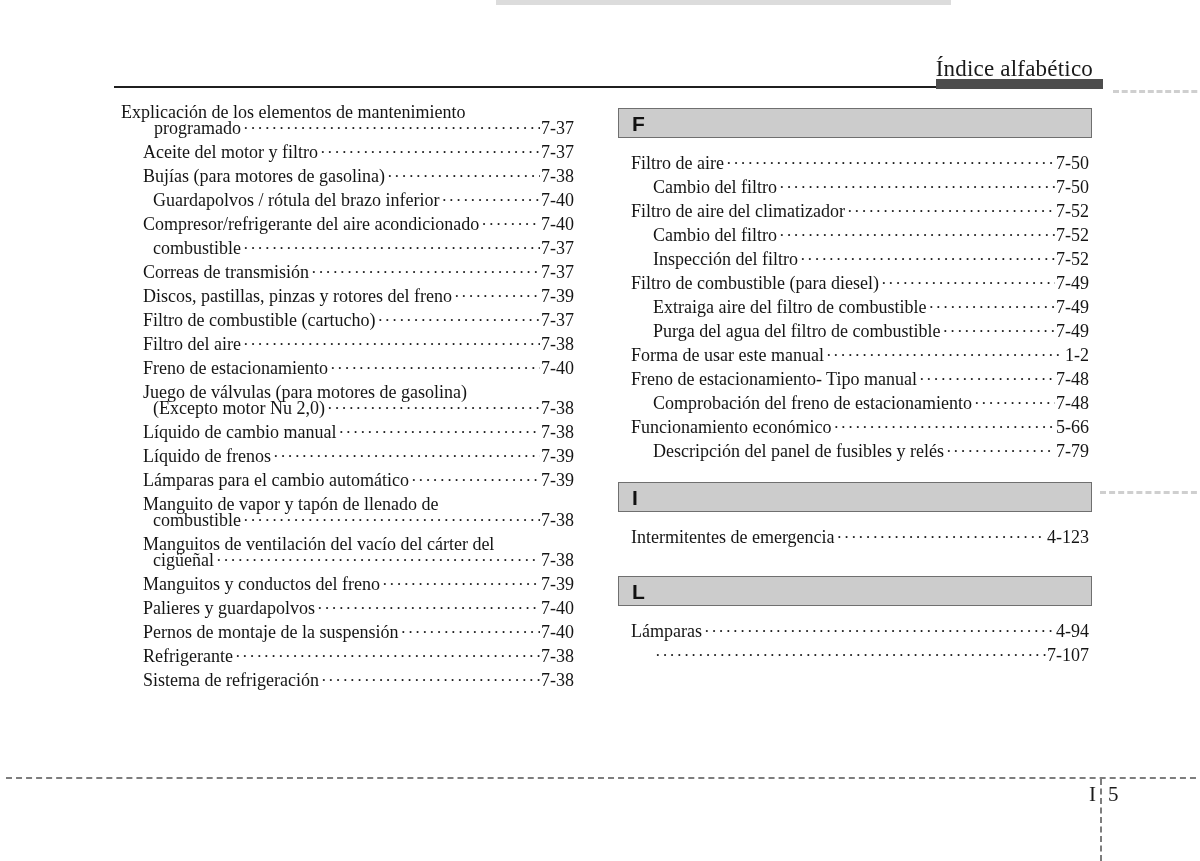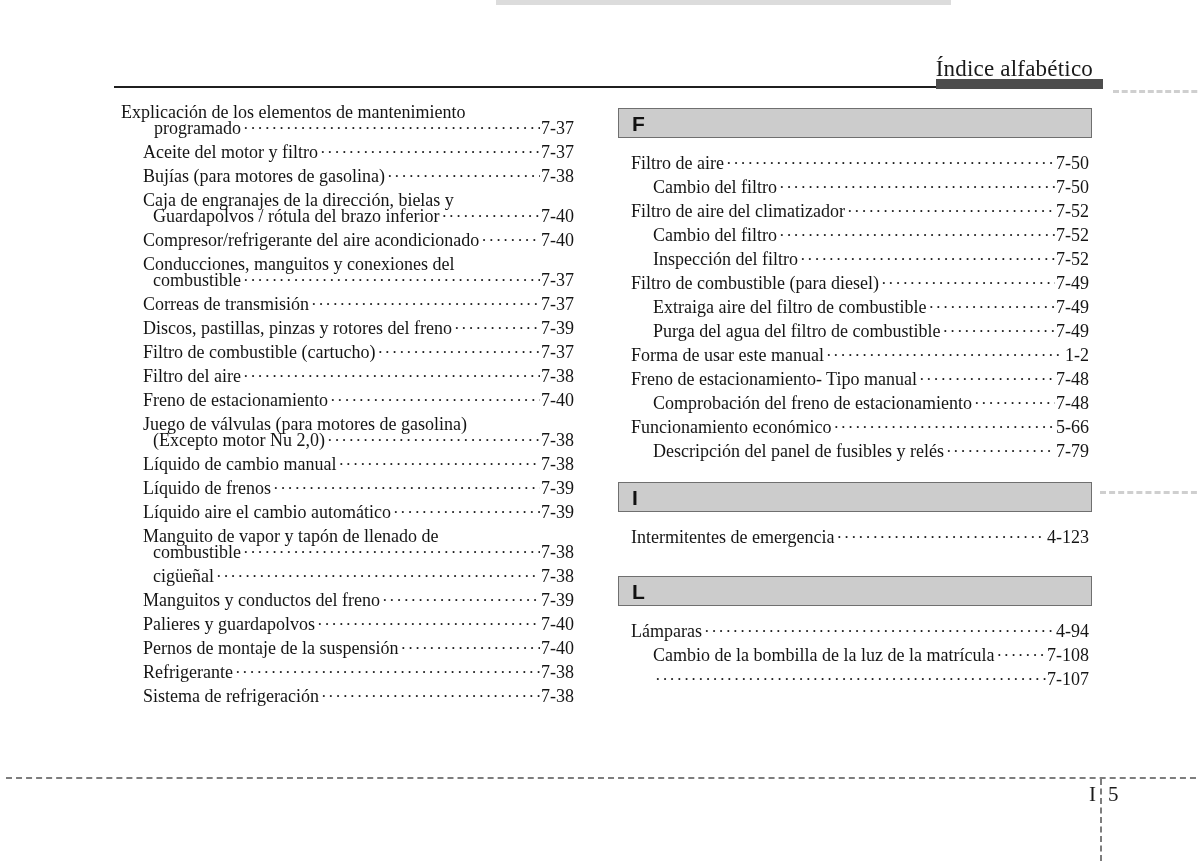--- a/index.html
+++ b/index.html
@@ -89,36 +89,34 @@
         </div>
       </div>
       <div class="entry lvl1">
         <div class="line">
           <span class="label">Bujías (para motores de gasolina)</span>
           <span class="dots"></span>
           <span class="page-num">7-38</span>
         </div>
       </div>
       <div class="entry lvl1 wrapped">
-        <div class="pre">Caja de engranajes de la dirección, bielas y</div>
         <div class="line">
           <span class="label">Guardapolvos / rótula del brazo inferior</span>
           <span class="dots"></span>
           <span class="page-num">7-40</span>
         </div>
       </div>
       <div class="entry lvl1">
         <div class="line">
           <span class="label">Compresor/refrigerante del aire acondicionado</span>
           <span class="dots"></span>
           <span class="page-num">7-40</span>
         </div>
       </div>
       <div class="entry lvl1 wrapped">
-        <div class="pre">Conducciones, manguitos y conexiones del</div>
         <div class="line">
           <span class="label">combustible</span>
           <span class="dots"></span>
           <span class="page-num">7-37</span>
         </div>
       </div>
       <div class="entry lvl1">
         <div class="line">
           <span class="label">Correas de transmisión</span>
           <span class="dots"></span>
@@ -170,34 +168,35 @@
       </div>
       <div class="entry lvl1">
         <div class="line">
           <span class="label">Líquido de frenos</span>
           <span class="dots"></span>
           <span class="page-num">7-39</span>
         </div>
       </div>
       <div class="entry lvl1">
         <div class="line">
-          <span class="label">Líquido aire el cambio automático</span>
+          <span class="label">Lámparas para el cambio automático</span>
           <span class="dots"></span>
           <span class="page-num">7-39</span>
         </div>
       </div>
       <div class="entry lvl1 wrapped">
         <div class="pre">Manguito de vapor y tapón de llenado de</div>
         <div class="line">
           <span class="label">combustible</span>
           <span class="dots"></span>
           <span class="page-num">7-38</span>
         </div>
       </div>
       <div class="entry lvl1 wrapped">
+        <div class="pre">Manguitos de ventilación del vacío del cárter del</div>
         <div class="line">
           <span class="label">cigüeñal</span>
           <span class="dots"></span>
           <span class="page-num">7-38</span>
         </div>
       </div>
       <div class="entry lvl1">
         <div class="line">
           <span class="label">Manguitos y conductos del freno</span>
           <span class="dots"></span>
@@ -348,27 +347,20 @@
       <div class="rc-entries">
         <div class="entry lvl0">
           <div class="line">
             <span class="label">Lámparas</span>
             <span class="dots"></span>
             <span class="page-num">4-94</span>
           </div>
         </div>
         <div class="entry lvl1">
           <div class="line">
-            <span class="label">Cambio de la bombilla de la luz de la matrícula</span>
-            <span class="dots"></span>
-            <span class="page-num">7-108</span>
-          </div>
-        </div>
-        <div class="entry lvl1">
-          <div class="line">
             <span class="dots"></span>
             <span class="page-num">7-107</span>
           </div>
         </div>
       </div>
     </div>
 
   <div class="footer-hline"></div>
   <div class="footer-vline"></div>
   <div class="folio sec">I</div>

